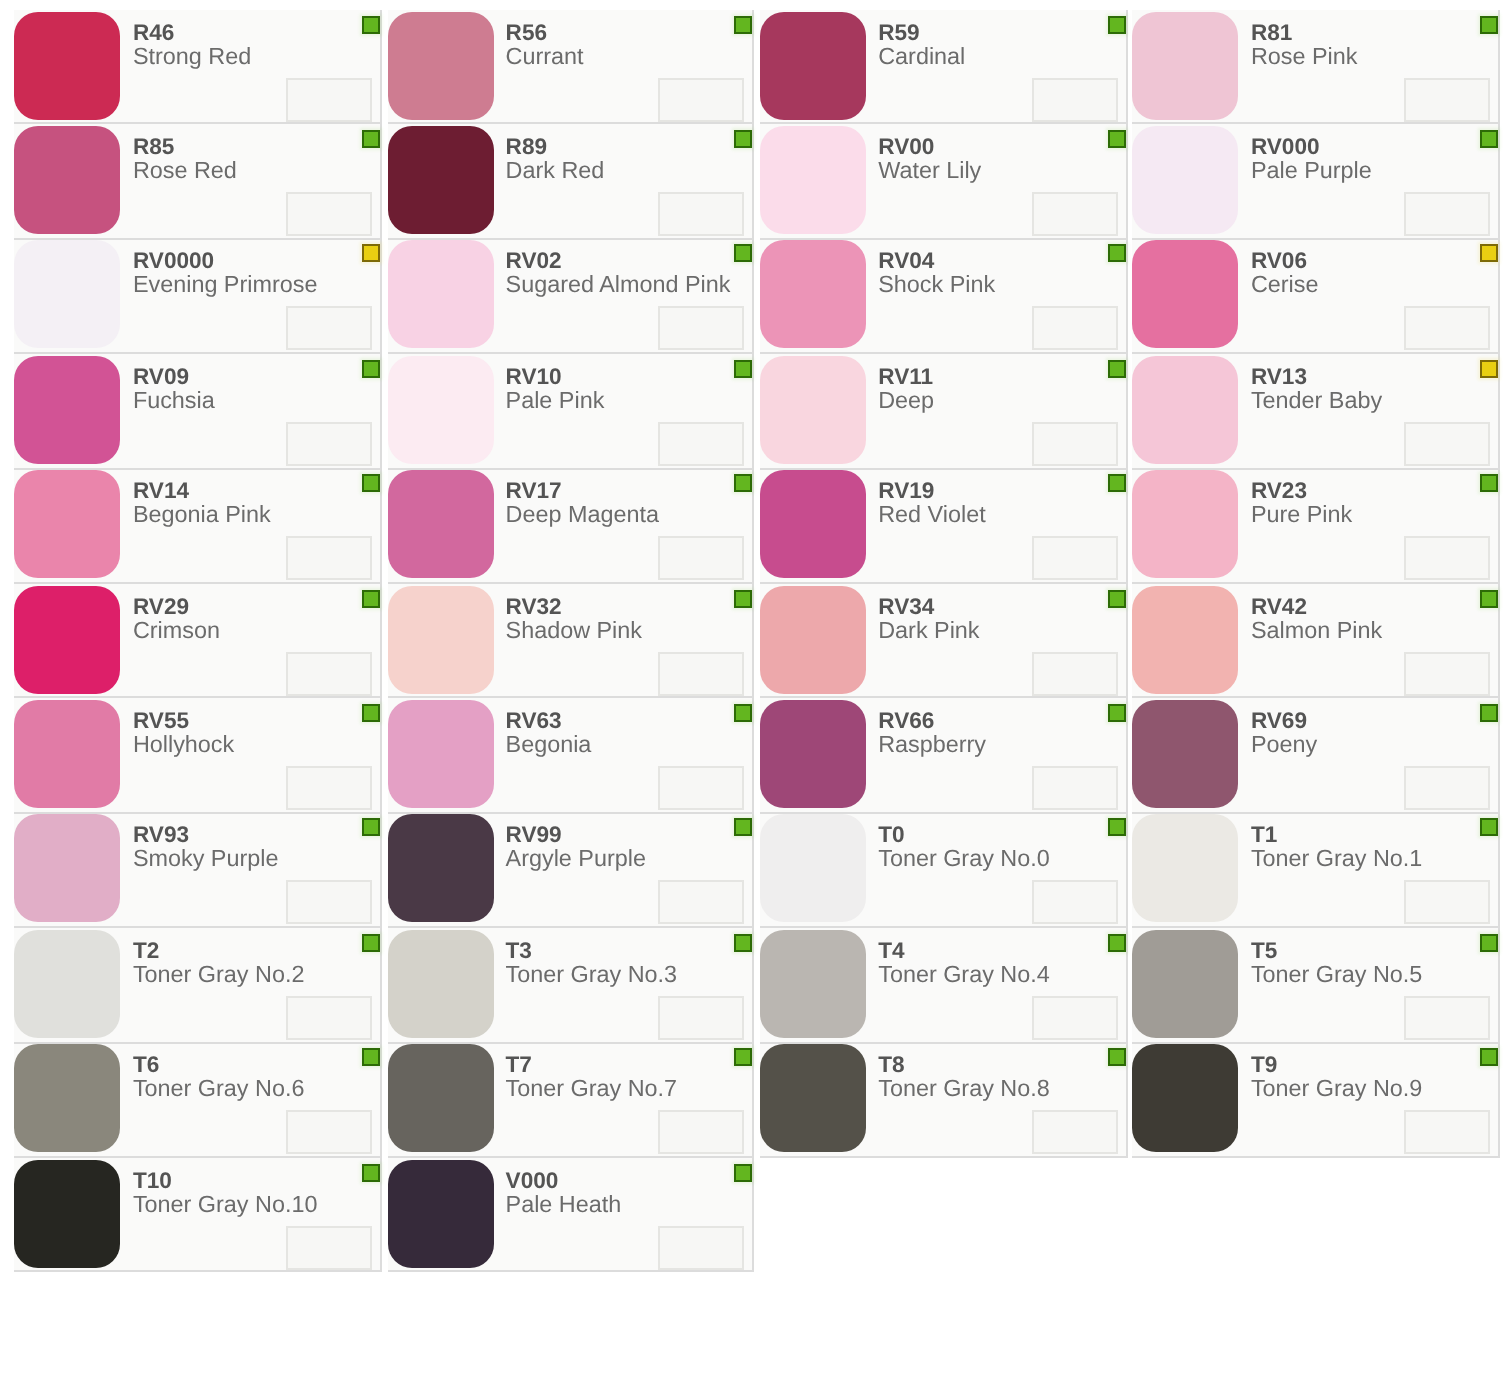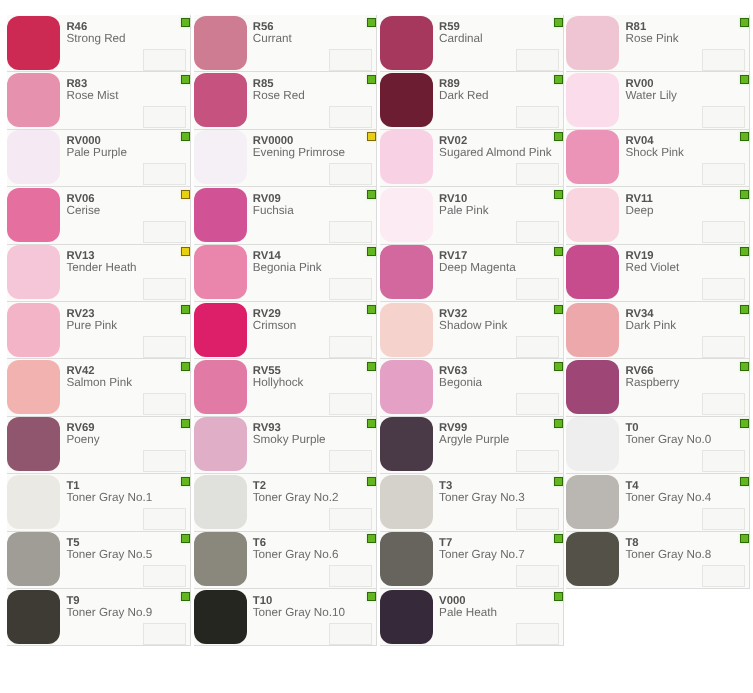--- a/index.html
+++ b/index.html
@@ -1,19 +1,19 @@
 <!DOCTYPE html>
 <html><head>
 <meta charset="utf-8">
 <title>Copic Color Chart</title>
 <style>
   html,body{margin:0;padding:0;}
   body{width:753px;height:693px;overflow:hidden;background:#ffffff;
        font-family:"Liberation Sans",sans-serif;-webkit-font-smoothing:antialiased;text-rendering:geometricPrecision;}
-  #grid{position:absolute;left:4.8px;top:15px;width:746.2px;display:flex;flex-wrap:wrap;align-items:flex-end;}
+  #grid{position:absolute;left:4.8px;top:5px;width:746.2px;display:flex;flex-wrap:wrap;align-items:flex-end;}
   .cell{width:186.33px;height:57.42px;box-sizing:border-box;position:relative;
         padding:0 0 0 2.67px;}
   .inner{position:relative;height:57.42px;box-sizing:border-box;
          border-bottom:1px solid #dcdcdc;border-right:1px solid #dcdcdc;background:#fafaf9;}
   .sw{position:absolute;left:0px;top:0.5px;width:53px;height:54px;border-radius:12px;}
   .code{position:absolute;left:59px;top:5.5px;font-size:11.3px;font-weight:bold;color:#545454;line-height:12px;}
   .nm{position:absolute;left:59px;top:17.5px;font-size:11.7px;color:#6b6b6b;line-height:12px;}
   .badge{position:absolute;right:0px;top:2.5px;width:9px;height:9px;box-sizing:border-box;}
   .badge.green{background:#63b61f;border:1px solid #2d6b06;box-shadow:0 0 1.5px 1px rgba(150,220,100,0.16);}
   .badge.gold{background:#e9cf12;border:1px solid #7d6a07;box-shadow:0 0 1.5px 1px rgba(235,225,110,0.22);}
@@ -55,29 +55,20 @@
       <div class="inner">
         <div class="sw" style="background: rgb(239, 197, 212);"></div>
         <div class="code">R81</div>
         <div class="nm">Rose Pink</div>
         <div class="badge green"></div>
         <input class="inp" type="text" value="" style="">
       </div>
     </div>
     <div class="cell">
       <div class="inner">
-        <div class="sw" style="background: rgb(230, 145, 174);"></div>
-        <div class="code">R83</div>
-        <div class="nm">Rose Mist</div>
-        <div class="badge green"></div>
-        <input class="inp" type="text" value="" style="">
-      </div>
-    </div>
-    <div class="cell">
-      <div class="inner">
         <div class="sw" style="background: rgb(198, 82, 127);"></div>
         <div class="code">R85</div>
         <div class="nm">Rose Red</div>
         <div class="badge green"></div>
         <input class="inp" type="text" value="" style="">
       </div>
     </div>
     <div class="cell">
       <div class="inner">
         <div class="sw" style="background: rgb(109, 29, 50);"></div>
@@ -165,21 +156,21 @@
         <div class="code">RV11</div>
         <div class="nm">Deep</div>
         <div class="badge green"></div>
         <input class="inp" type="text" value="" style="">
       </div>
     </div>
     <div class="cell">
       <div class="inner">
         <div class="sw" style="background: rgb(245, 198, 215);"></div>
         <div class="code">RV13</div>
-        <div class="nm">Tender Heath</div>
+        <div class="nm">Tender Baby</div>
         <div class="badge gold"></div>
         <input class="inp" type="text" value="" style="">
       </div>
     </div>
     <div class="cell">
       <div class="inner">
         <div class="sw" style="background: rgb(234, 133, 171);"></div>
         <div class="code">RV14</div>
         <div class="nm">Begonia Pink</div>
         <div class="badge green"></div>

